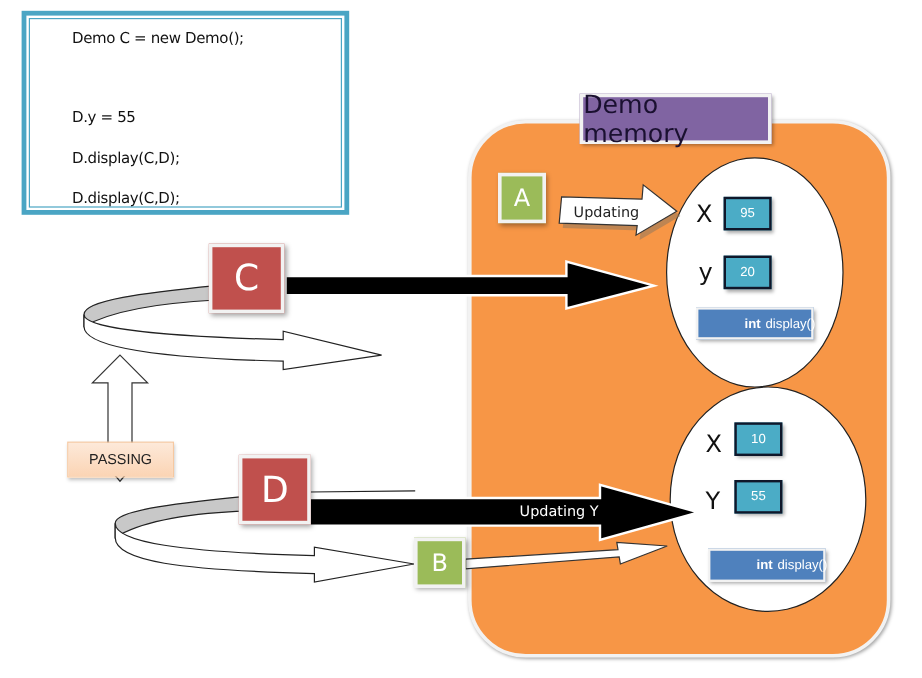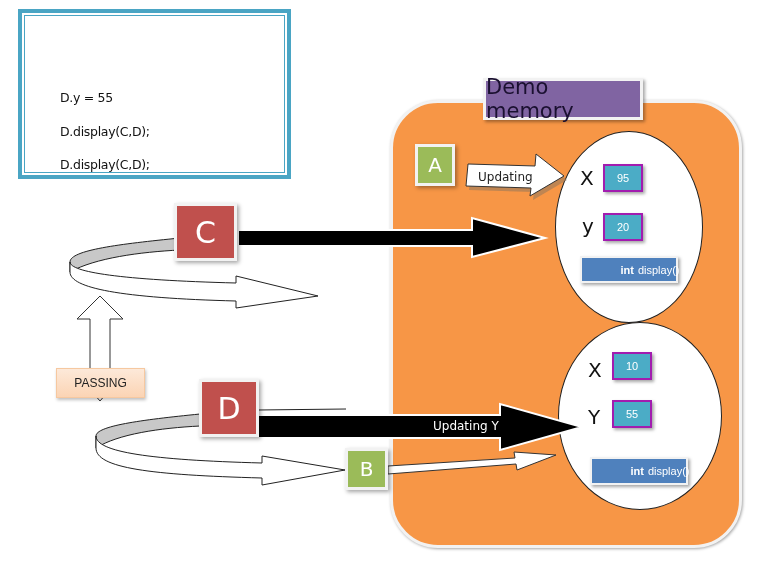--- a/index.html
+++ b/index.html
@@ -13,38 +13,39 @@
 
   
   #heap { left: 390px; top: 100px; width: 352px; height: 448px; background: #f79646; border-radius: 48px; border: 3px solid #f2f2f2; box-shadow: 1px 1px 3px rgba(0,0,0,0.35); box-sizing: border-box; }
   #heap-title { left: 483px; top: 78px; width: 160px; height: 42px; background: #8064a2; border: 3px solid #f2f2f2; box-shadow: 2px 2px 3px rgba(0,0,0,0.35); box-sizing: border-box; display: flex; align-items: center; justify-content: center; font-size: 21px; color: #1a1030; font-family: "DejaVu Sans", sans-serif; }
 
   .obj { border-radius: 50%; background: #fff; border: 1px solid #222; box-sizing: border-box; }
   #obj1 { left: 555px; top: 131px; width: 148px; height: 192px; }
   #obj2 { left: 558px; top: 322px; width: 164px; height: 188px; }
 
   .field-label { font-size: 20px; color: #111; font-family: "DejaVu Sans", sans-serif; }
-  .val-box { width: 40px; height: 28px; background: #4bacc6; border: 2px solid #a21caf; box-shadow: 2px 2px 3px rgba(0,0,0,0.35); color: #fff; font-size: 11px; display: flex; align-items: center; justify-content: center; box-sizing: border-box; }
+  .val-box { width: 40px; height: 28px; background: #4bacc6; border: 2px solid #0f172a; box-shadow: 2px 2px 3px rgba(0,0,0,0.35); color: #fff; font-size: 11px; display: flex; align-items: center; justify-content: center; box-sizing: border-box; }
   .method-box { background: #4f81bd; border: 2px solid #f2f2f2; box-shadow: 2px 2px 3px rgba(0,0,0,0.35); color: #fff; font-size: 11px; display: flex; align-items: center; justify-content: center; box-sizing: border-box; }
   .method-box b { margin-right: 4px; margin-left: 42px; }
 
   .ref-box { color: #fff; display: flex; align-items: center; justify-content: center; box-sizing: border-box; border: 3px solid #f2f2f2; box-shadow: 2px 2px 4px rgba(0,0,0,0.35); font-family: "DejaVu Sans", sans-serif; }
   .red { background: #c0504d; font-size: 30px; }
   .green { background: #9bbb59; font-size: 20px; }
 
   #passing { left: 56px; top: 334px; width: 89px; height: 30px; background: linear-gradient(#fde9d9, #fbd4b4); border: 1px solid #f6c8a0; box-shadow: 1px 2px 3px rgba(0,0,0,0.25); display: flex; align-items: center; justify-content: center; font-size: 12px; color: #222; box-sizing: border-box; margin-top: 34px; }
 
   .arrow-text { font-size: 12px; font-family: "DejaVu Sans", sans-serif; }
   svg.layer { position: absolute; left: 0; top: 0; }
 </style>
 </head>
 <body>
 
 <div id="code-box" class="abs">
   <div class="inner"></div>
+  <div class="code-line" style="top:11px">Demo C = new Demo();</div>
   <div class="code-line" style="top:77px">D.y = 55</div>
   <div class="code-line" style="top:111px">D.display(C,D);</div>
   <div class="code-line" style="top:144px">D.display(C,D);</div>
 </div>
 
 <div id="heap" class="abs"></div>
 <div id="heap-title" class="abs">Demo memory</div>
 
 <div id="obj1" class="abs obj"></div>
 <div class="abs field-label" style="left:580px;top:166px">X</div>

